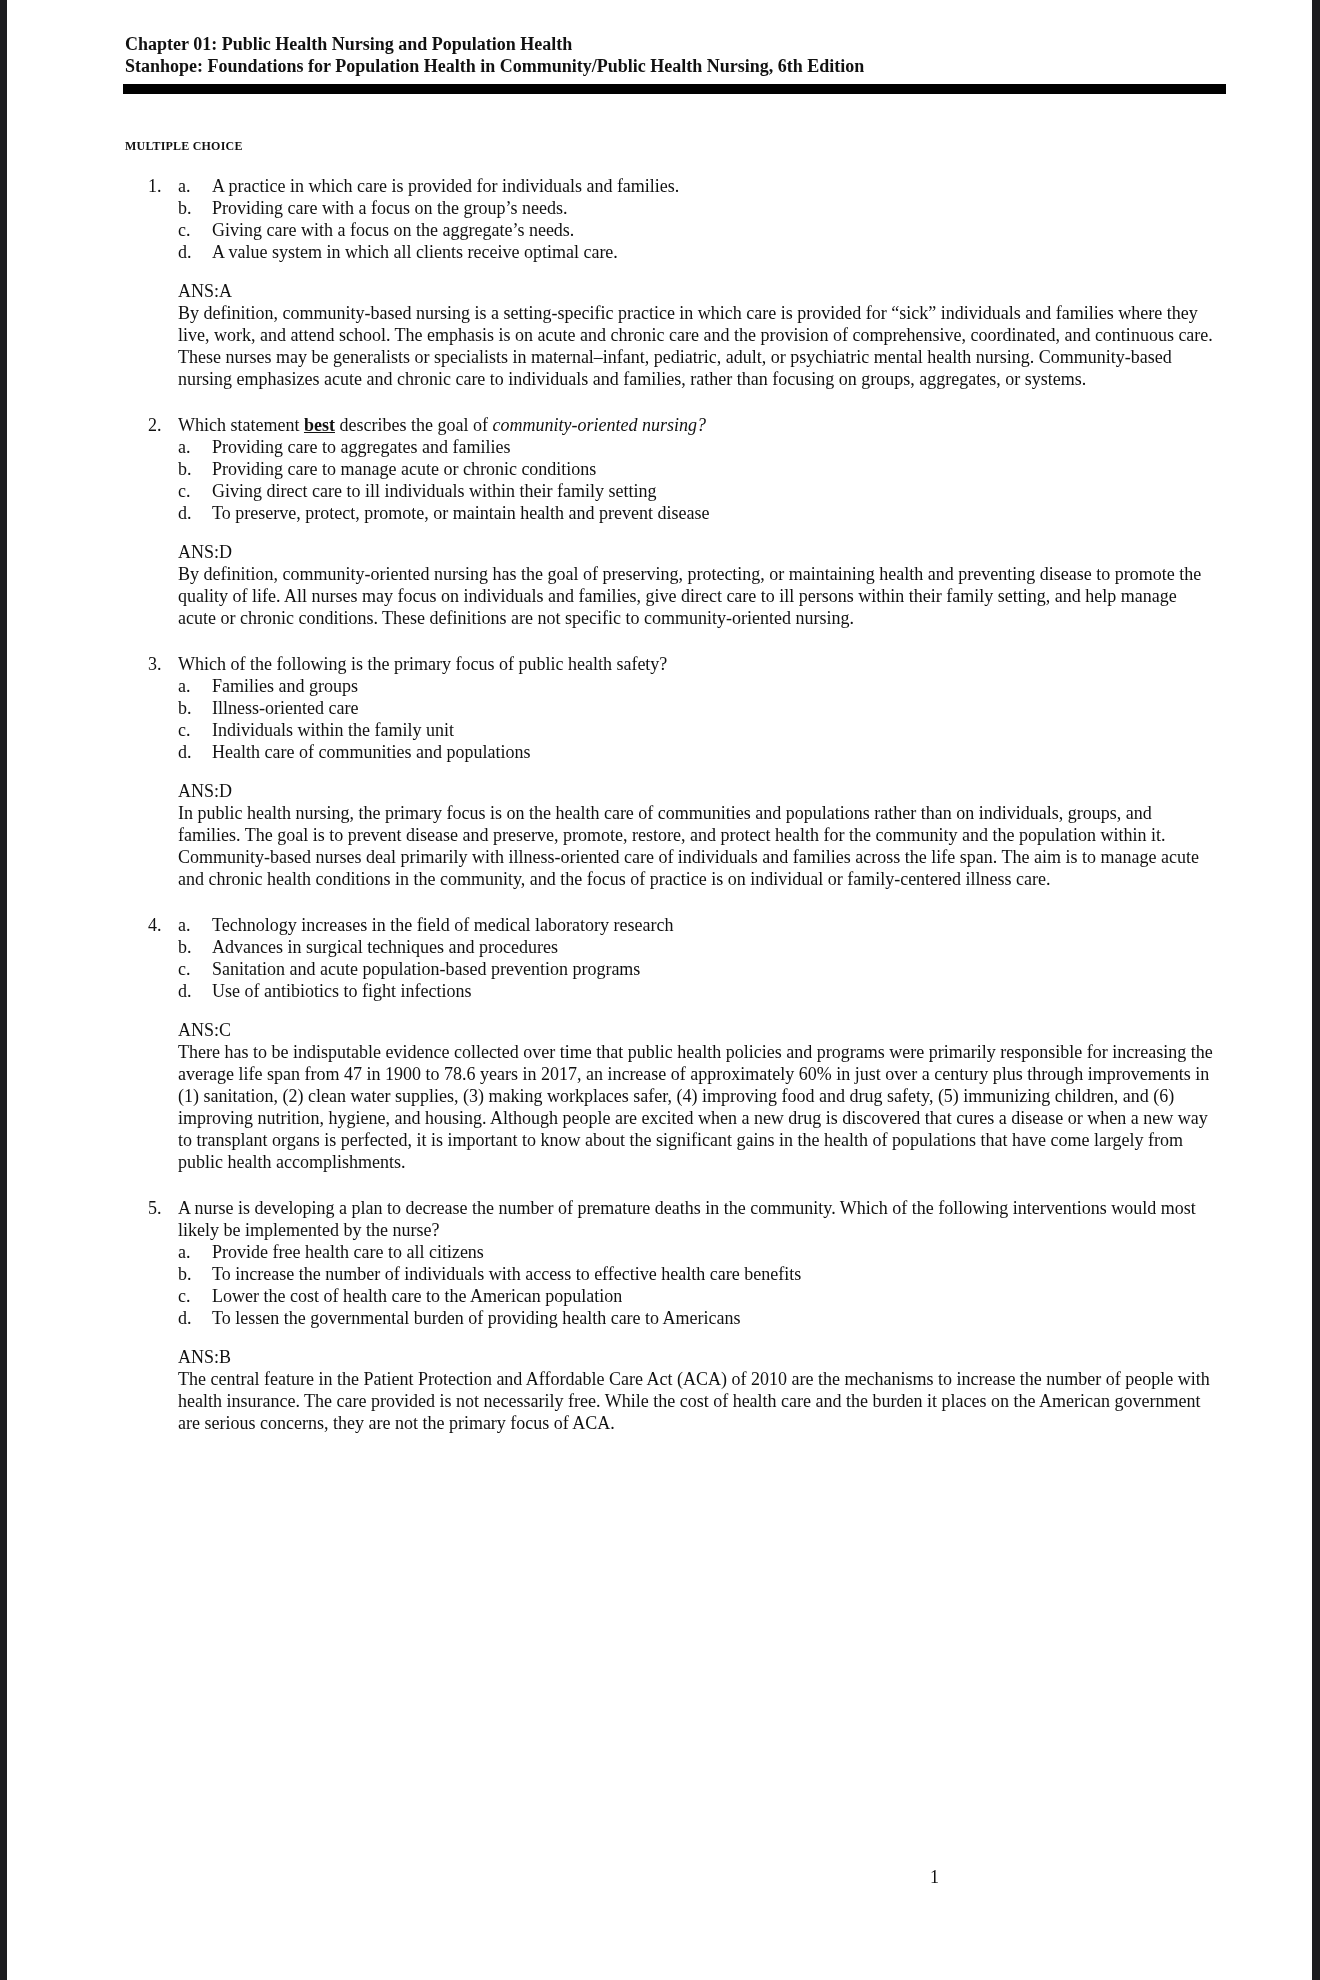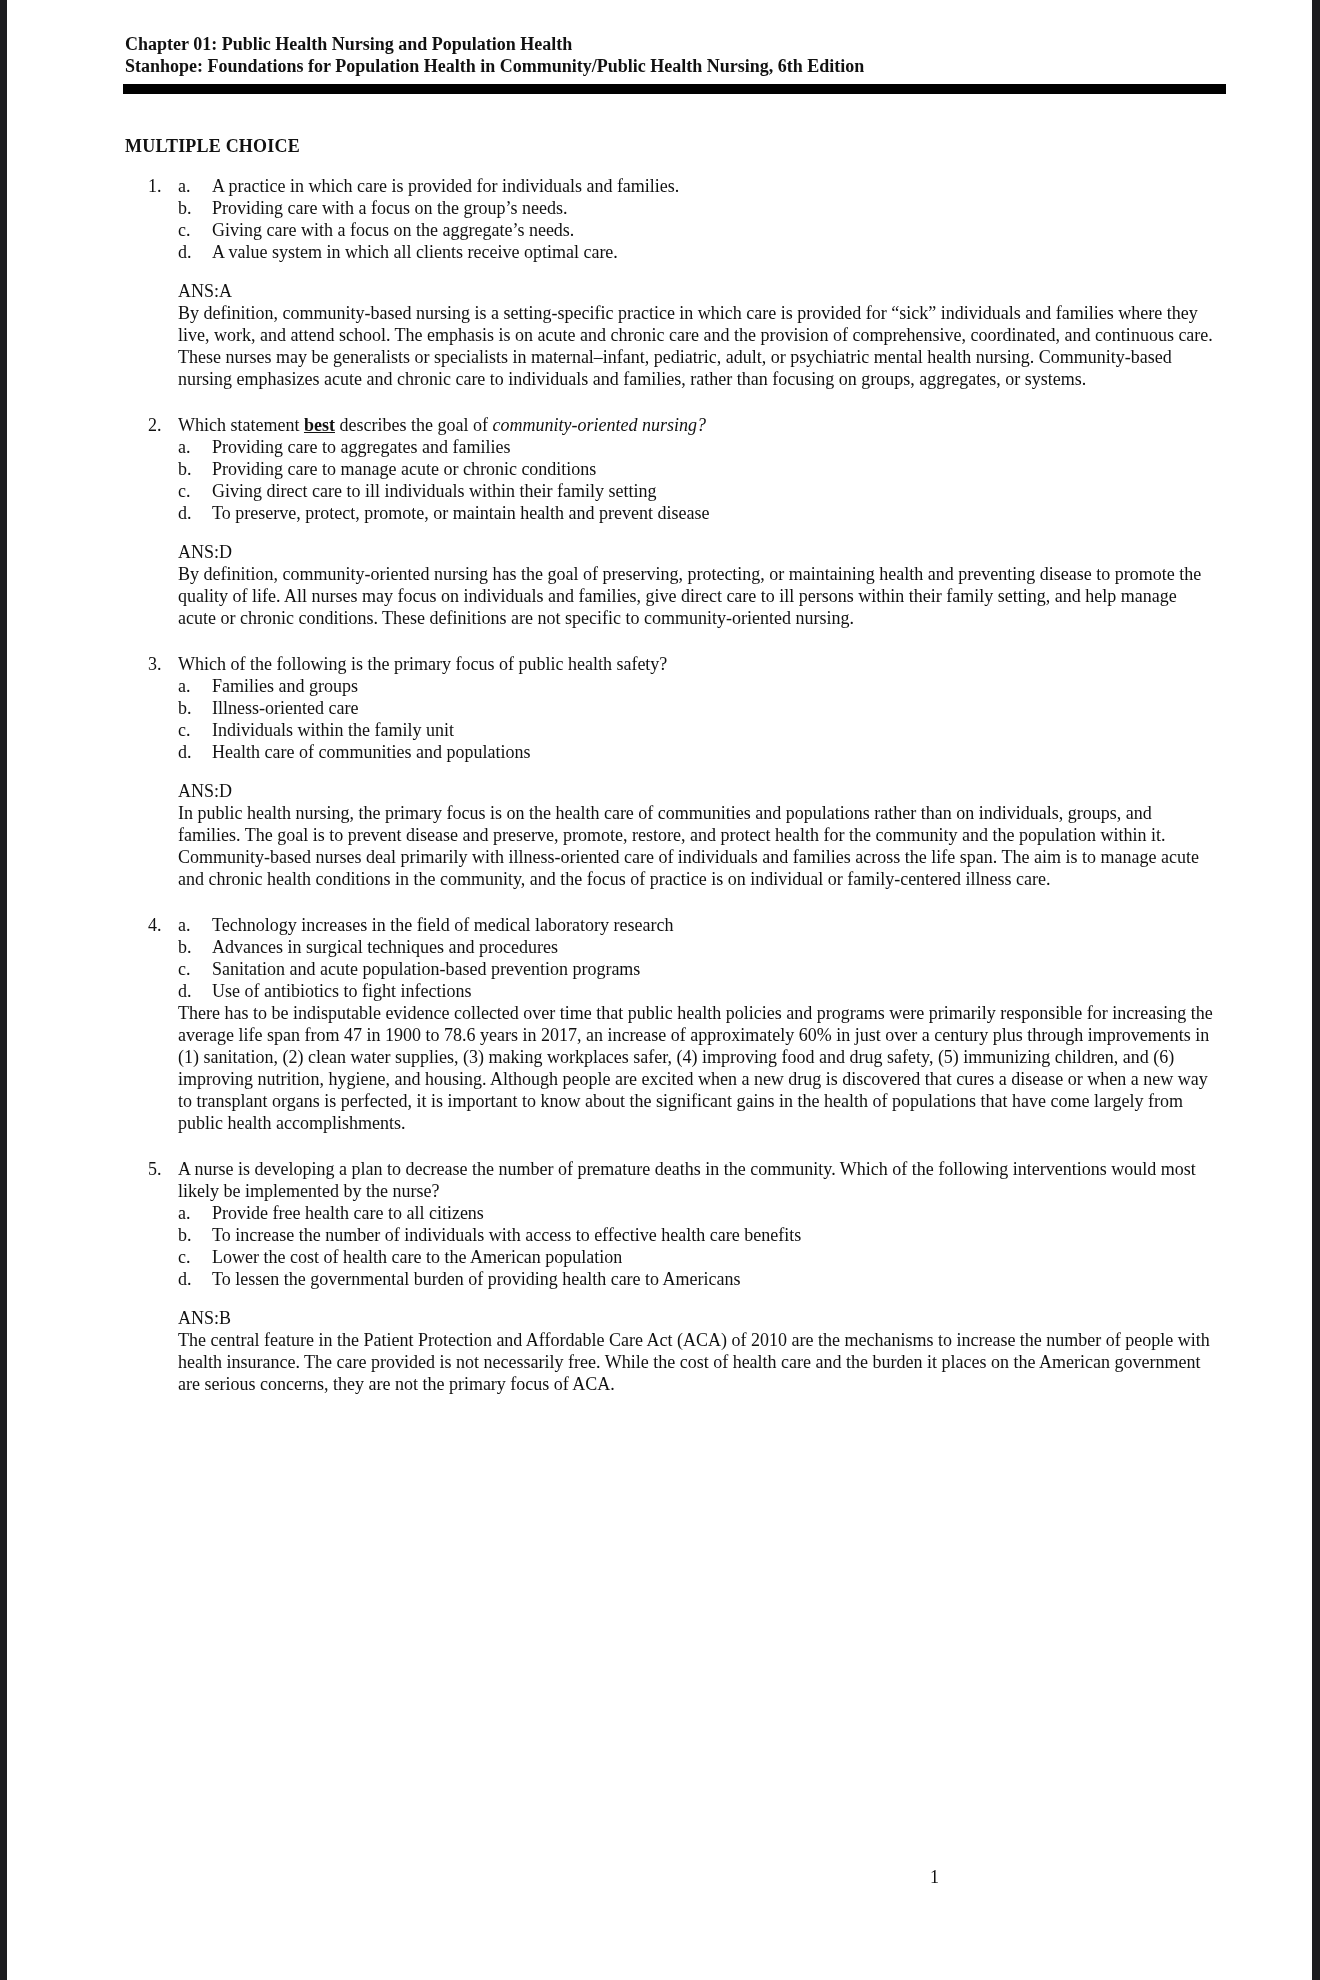--- a/index.html
+++ b/index.html
@@ -14,21 +14,21 @@
   .edge { position:absolute; top:0; height:1980px; background:#1c1c1f; }
   .edge-left  { left:0;  width:7px; }
   .edge-right { right:0; width:8px; }
 
   .content { position:absolute; left:125px; top:33px; width:1104px; }
 
   .h1, .h2 { font-size:18px; font-weight:bold; line-height:22px; white-space:nowrap; }
   .h2 { text-decoration-thickness:2px; text-underline-offset:3px; }
   .header-rule { height:10px; background:#000000; width:1103px; margin-left:-2px; margin-top:7px; }
 
-  .section-heading { font-size:18px; font-weight:bold; line-height:22px; margin-top:41px; letter-spacing:0.2px; }
+  .section-heading { font-size:12px; font-weight:bold; line-height:22px; margin-top:41px; letter-spacing:0.2px; }
 
   .question {
     position:relative;
     margin-left:53px;
     margin-top:24px;
     width:1040px;
     font-size:18px;
     line-height:22px;
   }
   .question:first-child { margin-top:18px; }
@@ -153,20 +153,23 @@
           </div>
           <div class="opt">
             <span class="opt-letter">c.</span>
             <span class="opt-text">Sanitation and acute population-based prevention programs</span>
           </div>
           <div class="opt">
             <span class="opt-letter">d.</span>
             <span class="opt-text">Use of antibiotics to fight infections</span>
           </div>
         </div>
+    <div class="ans-line">
+      <span class="ans-label">ANS:</span><span class="ans-letter">C</span>
+    </div>
     <div class="feedback">There has to be indisputable evidence collected over time that public health policies and programs were primarily responsible for increasing the average life span from 47 in 1900 to 78.6 years in 2017, an increase of approximately 60% in just over a century plus through improvements in (1) sanitation, (2) clean water supplies, (3) making workplaces safer, (4) improving food and drug safety, (5) immunizing children, and (6) improving nutrition, hygiene, and housing. Although people are excited when a new drug is discovered that cures a disease or when a new way to transplant organs is perfected, it is important to know about the significant gains in the health of populations that have come largely from public health accomplishments.</div>
   </div>
 
   <div class="question">
     <span class="qnum">5.</span>
     <div class="stem"><span class="">A nurse is developing a plan to decrease the number of premature deaths in the community. Which of the following interventions would most likely be implemented by the nurse?</span></div>
     <div class="options">
           <div class="opt">
             <span class="opt-letter">a.</span>
             <span class="opt-text">Provide free health care to all citizens</span>

